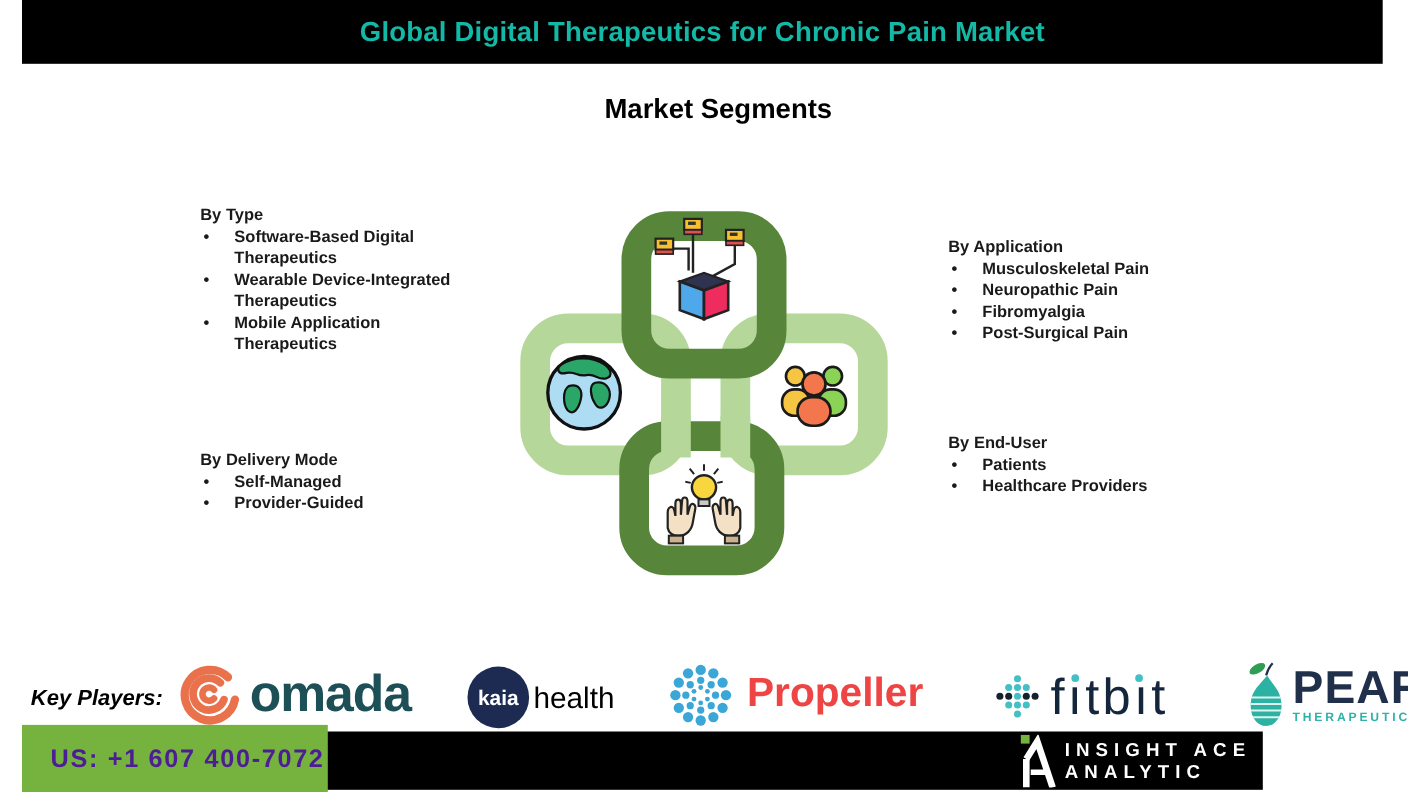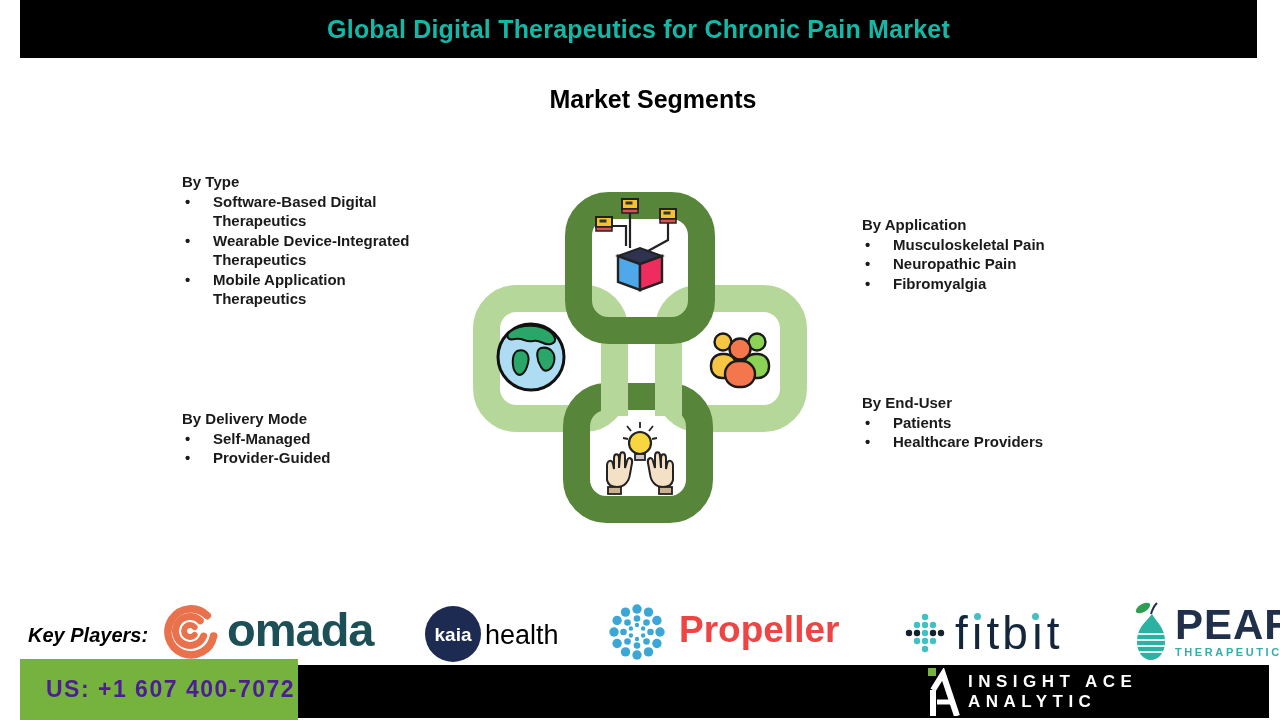--- a/index.html
+++ b/index.html
@@ -19,21 +19,21 @@
   .subtitle{
     position:absolute;left:26px;right:0;top:85px;text-align:center;
     font-size:25px;font-weight:bold;color:#000;
   }
   
   .seg{position:absolute;font-size:15px;font-weight:bold;color:#1a1a1a;line-height:19.5px;}
   .seg h3{margin:0;font-size:15px;font-weight:bold;}
   .seg ul{list-style:none;margin:0;padding:0;}
   .seg li{padding-left:31px;position:relative;}
   .seg li::before{content:"\2022";position:absolute;left:3px;top:0;}
-  .seg-by-type{left:182px;top:172px;width:252px;}
+  .seg-by-type{left:182px;top:186px;width:252px;}
   .seg-by-application{left:862px;top:215px;width:250px;}
   .seg-by-delivery{left:182px;top:409px;width:250px;}
   .seg-by-enduser{left:862px;top:393px;width:250px;}
   
   .center-graphic{position:absolute;left:460px;top:180px;width:360px;height:360px;}
   
   .kp-label{position:absolute;left:28px;top:624px;font-size:20px;font-weight:bold;font-style:italic;color:#000;}
   .logo{position:absolute;display:flex;align-items:center;}
   .logo-omada{left:160px;top:601px;}
   .omada-word{font-size:47px;font-weight:bold;color:#1d4f57;letter-spacing:-1px;margin-left:7px;margin-top:-4px;}
@@ -45,21 +45,21 @@
   .fitbit-wordwrap{position:relative;margin-left:8px;}
   .fitbit-word{font-size:46px;color:#13263b;letter-spacing:3px;}
   .fitbit-dot{position:absolute;width:7px;height:7px;border-radius:50%;background:#44c0c4;top:7px;}
   .fitbit-dot.d1{left:19px;}
   .fitbit-dot.d2{left:77px;}
   .logo-pear{left:1131px;top:600px;}
   .pear-col{margin-left:4px;}
   .pear-word{font-size:42px;font-weight:bold;color:#20304a;line-height:38px;letter-spacing:1px;}
   .pear-sub{font-size:11px;font-weight:bold;color:#2fb0a8;letter-spacing:2.6px;margin-top:2px;}
   
-  .footer-black{position:absolute;left:20px;top:665px;width:1249px;height:53px;background:#000;}
+  .footer-black{position:absolute;left:20px;top:665px;width:1128px;height:53px;background:#000;}
   .phone-box{
     position:absolute;left:20px;top:659px;width:278px;height:61px;background:#76b33e;
     display:flex;align-items:center;
   }
   .phone-box .phone{font-size:23px;font-weight:bold;color:#4c1d95;letter-spacing:1.5px;padding-left:26px;}
   .brand-logo{position:absolute;left:905px;top:3px;}
   .brand-text{
     position:absolute;left:948px;top:0;height:53px;display:flex;align-items:center;
     color:#fff;font-size:17px;font-weight:bold;letter-spacing:5.5px;
   }
@@ -80,20 +80,21 @@
     <li>Mobile Application Therapeutics</li>
   </ul>
 </div>
 
 <div class="seg seg-by-application">
   <h3>By Application</h3>
   <ul>
     <li>Musculoskeletal Pain</li>
     <li>Neuropathic Pain</li>
     <li>Fibromyalgia</li>
+    <li>Post-Surgical Pain</li>
   </ul>
 </div>
 
 <div class="seg seg-by-delivery">
   <h3>By Delivery Mode</h3>
   <ul>
     <li>Self-Managed</li>
     <li>Provider-Guided</li>
   </ul>
 </div>

